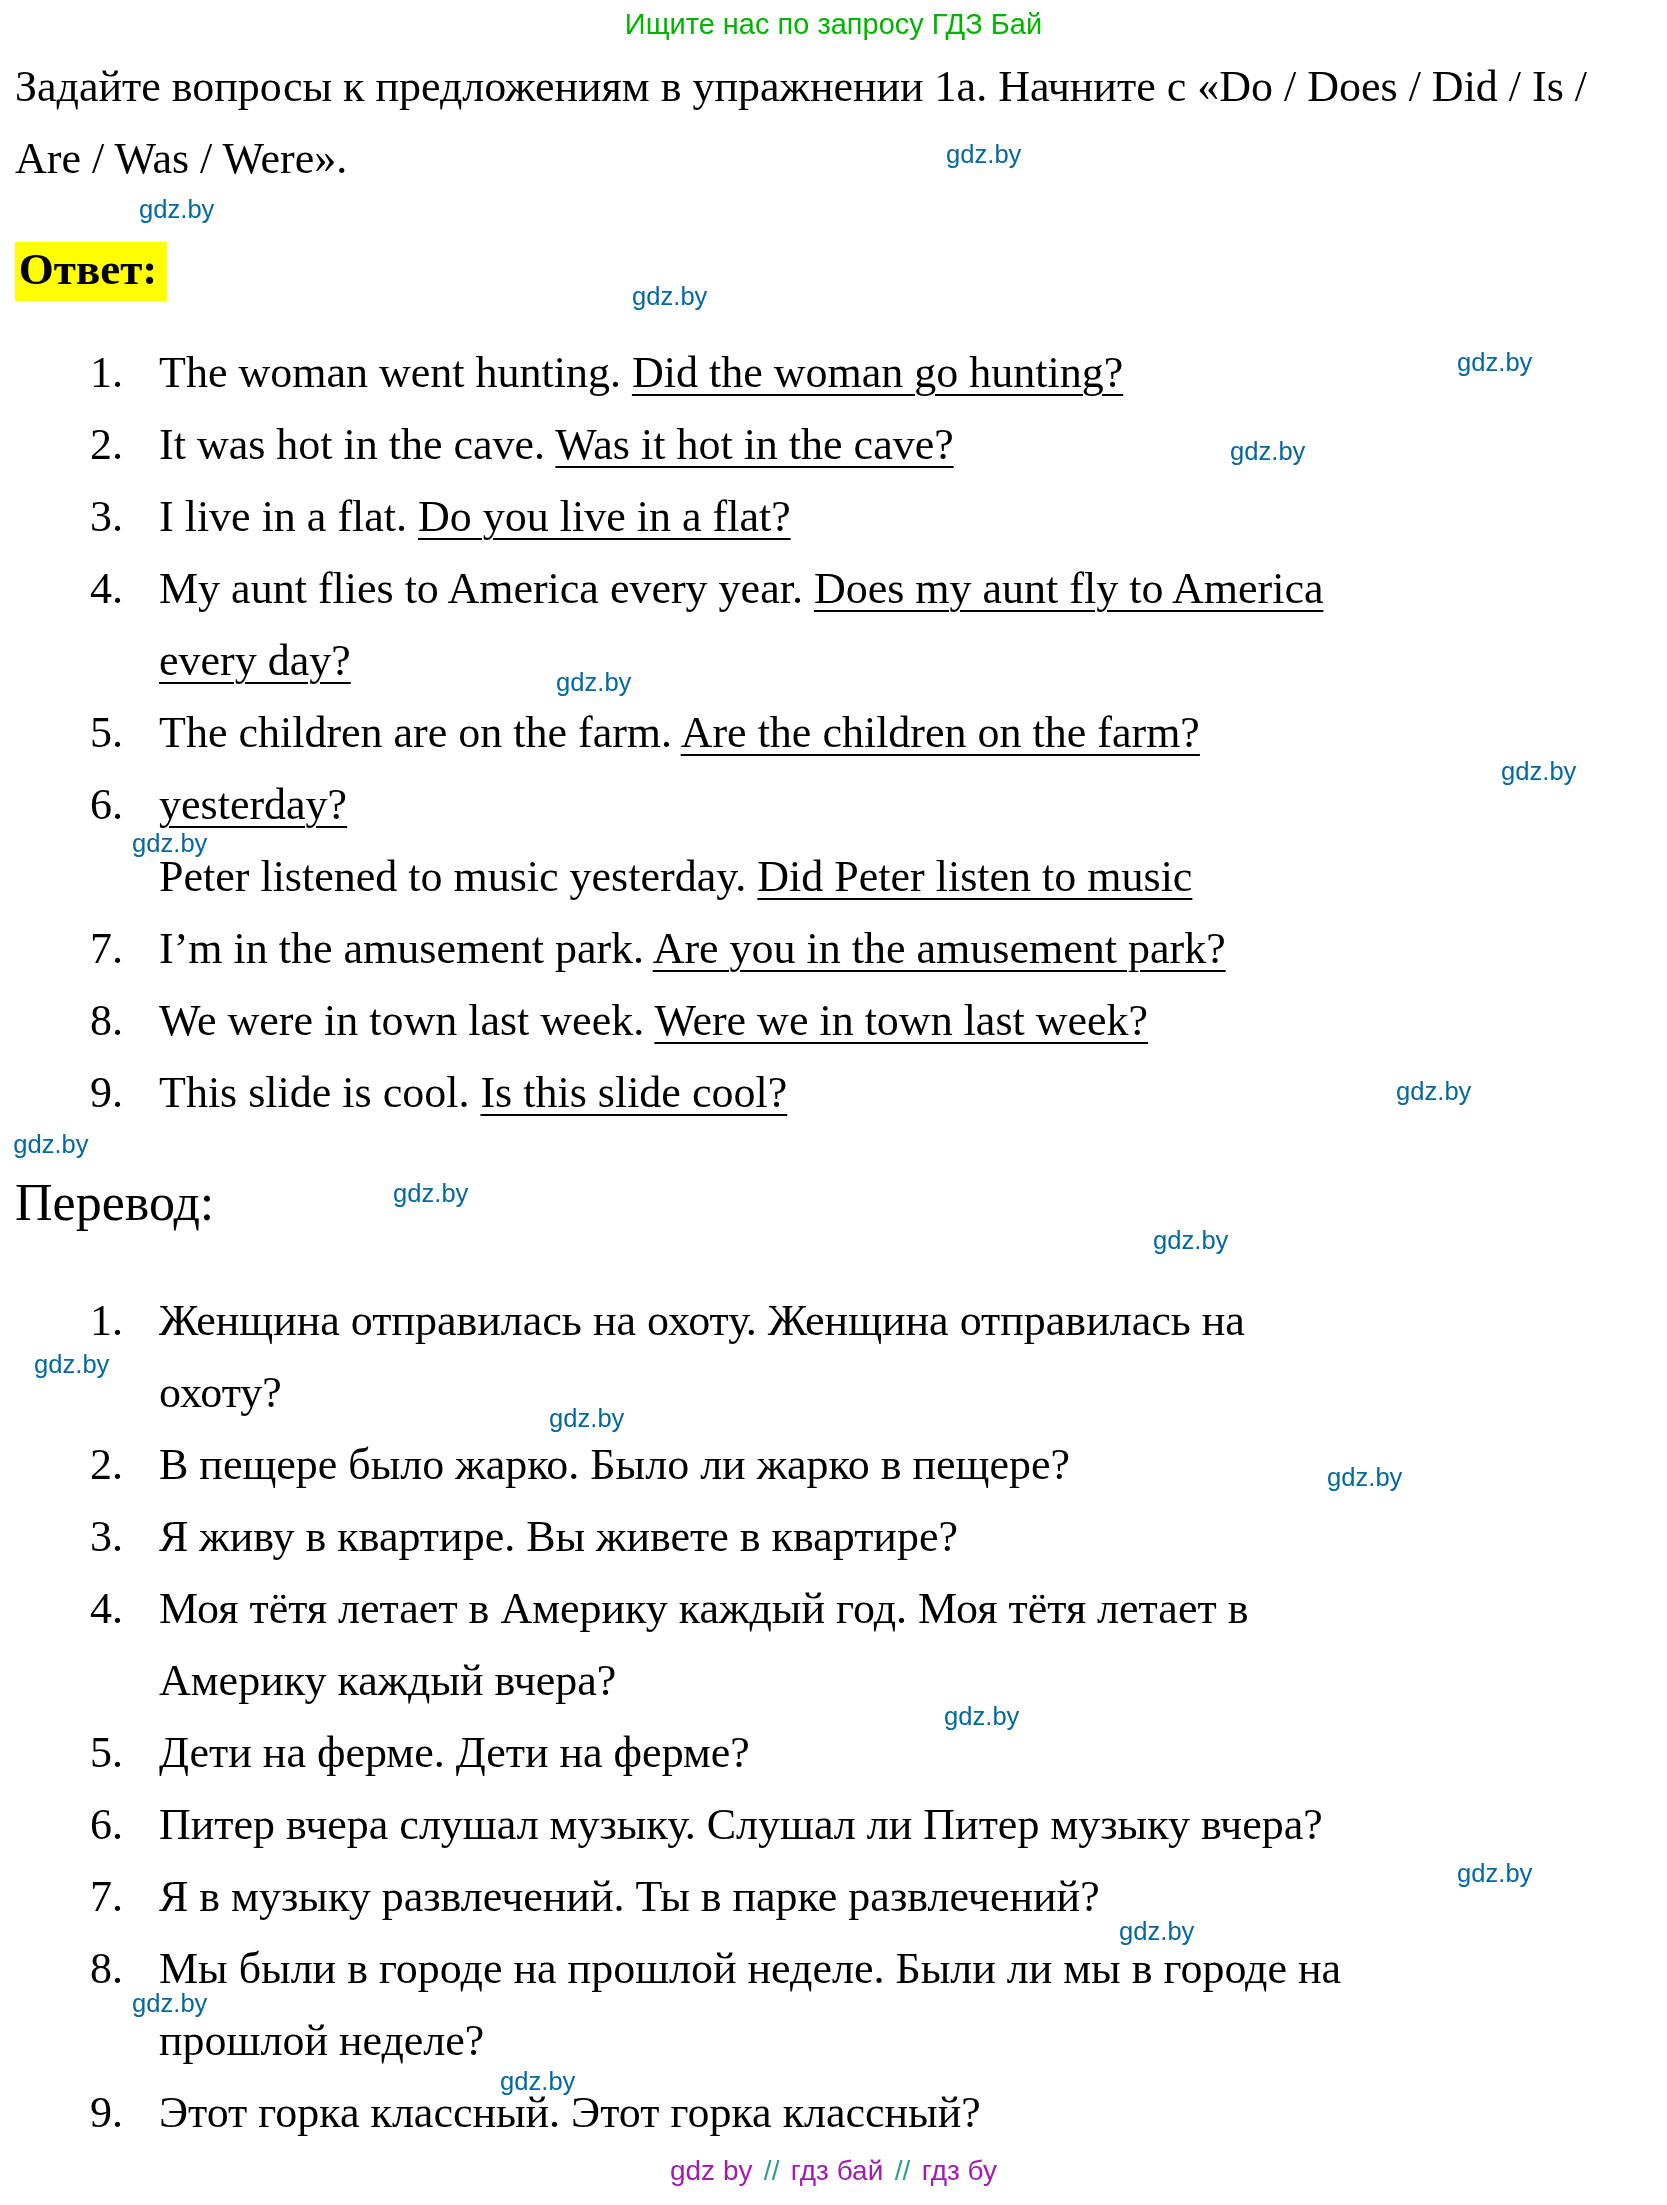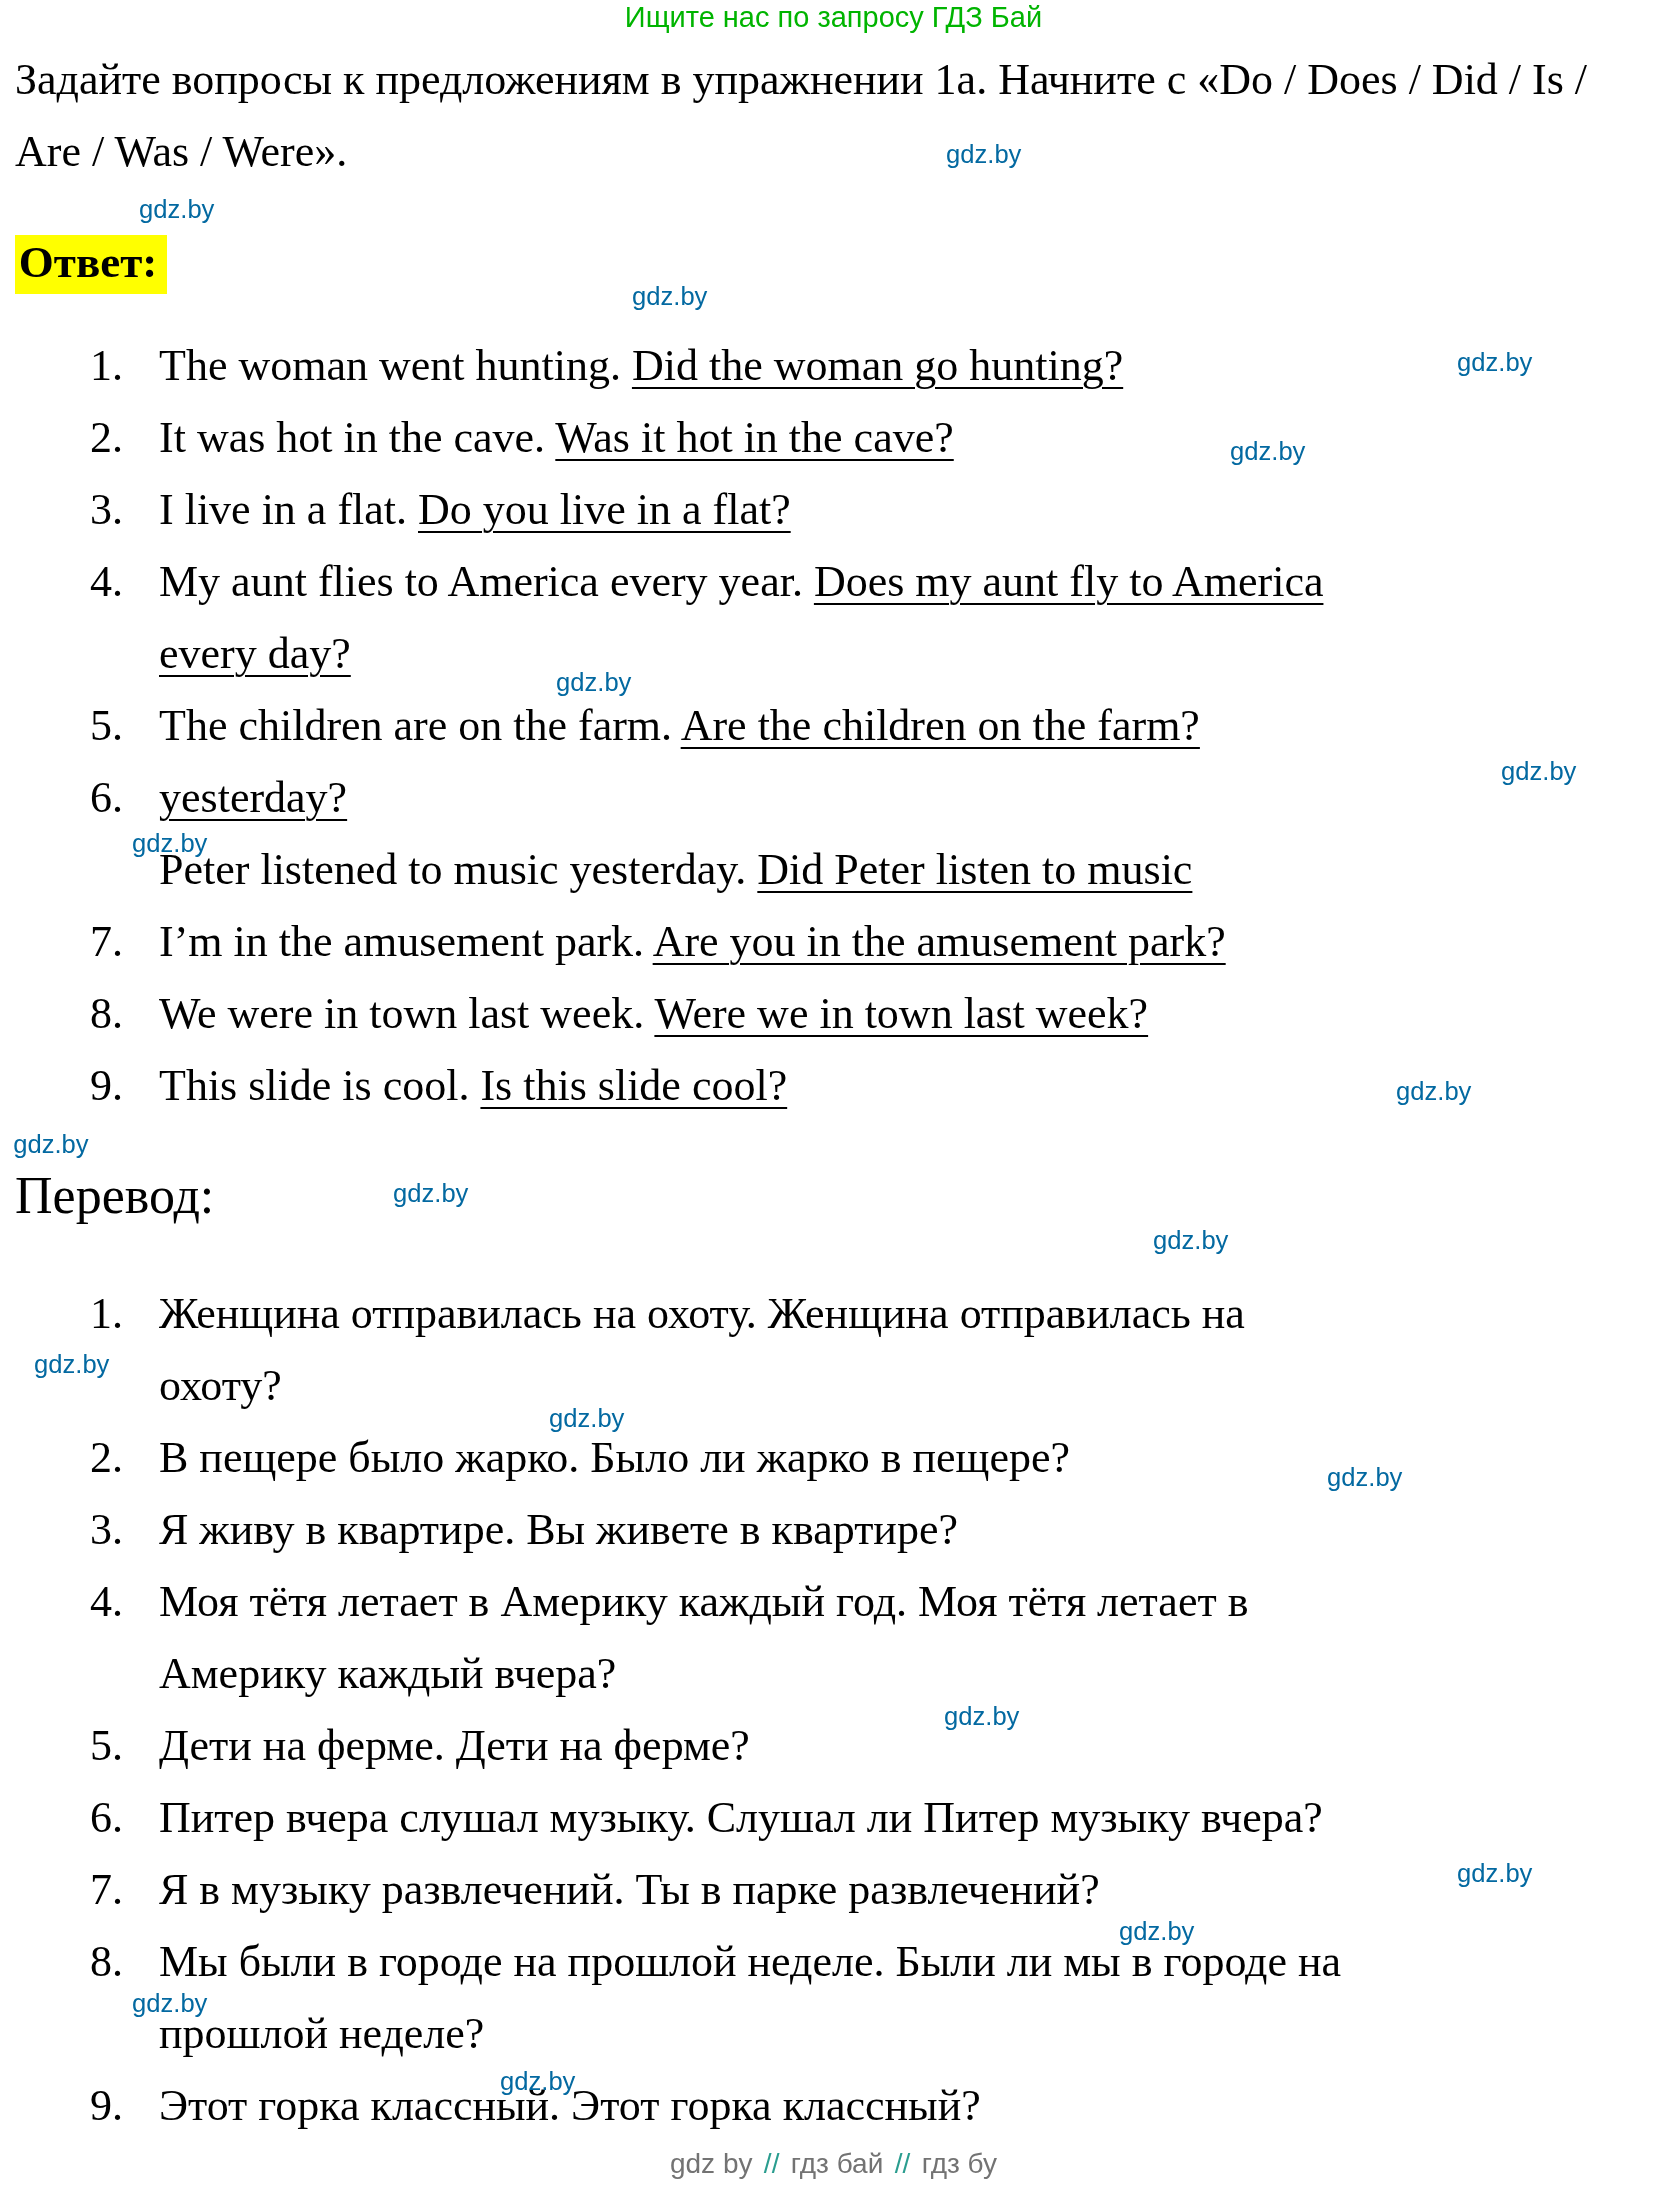--- a/index.html
+++ b/index.html
@@ -2,21 +2,21 @@
 <html style="font-size:15px"><head>
 <meta charset="utf-8">
 <style>
   * { margin:0; padding:0; box-sizing:border-box; }
   html, body { background:#ffffff; }
   body {
     width:1667px; height:2206px; position:relative; overflow:hidden;
     font-family:"Liberation Serif", serif; color:#000000;
   }
   .banner {
-    padding-top:1px; text-align:center;
+    padding-top:8px; text-align:center;
     font-family:"Liberation Sans", sans-serif; font-size:29px; color:#00b400;
   }
   .task { margin:9.5px 23px 0 15px; font-size:44px; line-height:72px; max-width:1609px; }
   .heading-row { margin:47px 0 0 15px; }
   .answer-heading {
     display:inline-block; font-weight:bold; font-size:45px;
     background:#ffff00; padding:1.9px 9.5px 5.7px 3.8px;
   }
   .trans-heading { margin:44px 2px 0 15px; font-weight:normal; font-size:52px; }
   .list { margin:36px 13.2px 0 90px; font-size:44px; }
@@ -26,21 +26,21 @@
   .content { flex:1; line-height:72px; max-width:1462px; }
   .u { text-decoration:underline; text-decoration-thickness:2.4px; text-underline-offset:6.6px; }
   .wm {
     position:absolute; font-family:"Liberation Sans", sans-serif;
     font-size:25.6px; color:#0369a1; white-space:nowrap;
   }
   .footer {
     margin-top:5.7px; text-align:center;
     font-family:"Liberation Sans", sans-serif; font-size:28px;
   }
-  .flink { color:#737373; margin:0 11.4px; text-decoration:none; cursor:pointer; }
+  .flink { color:#a21caf; margin:0 11.4px; text-decoration:none; cursor:pointer; }
   .fsep { color:#2a9d8f; }
 </style>
 </head>
 <body>
 
 <div class="page">
 
   <div class="banner">Ищите нас по запросу ГДЗ Бай</div>
 
   <p class="task">Задайте вопросы к предложениям в упражнении 1a. Начните с «Do / Does / Did / Is / Are / Was / Were».</p>

